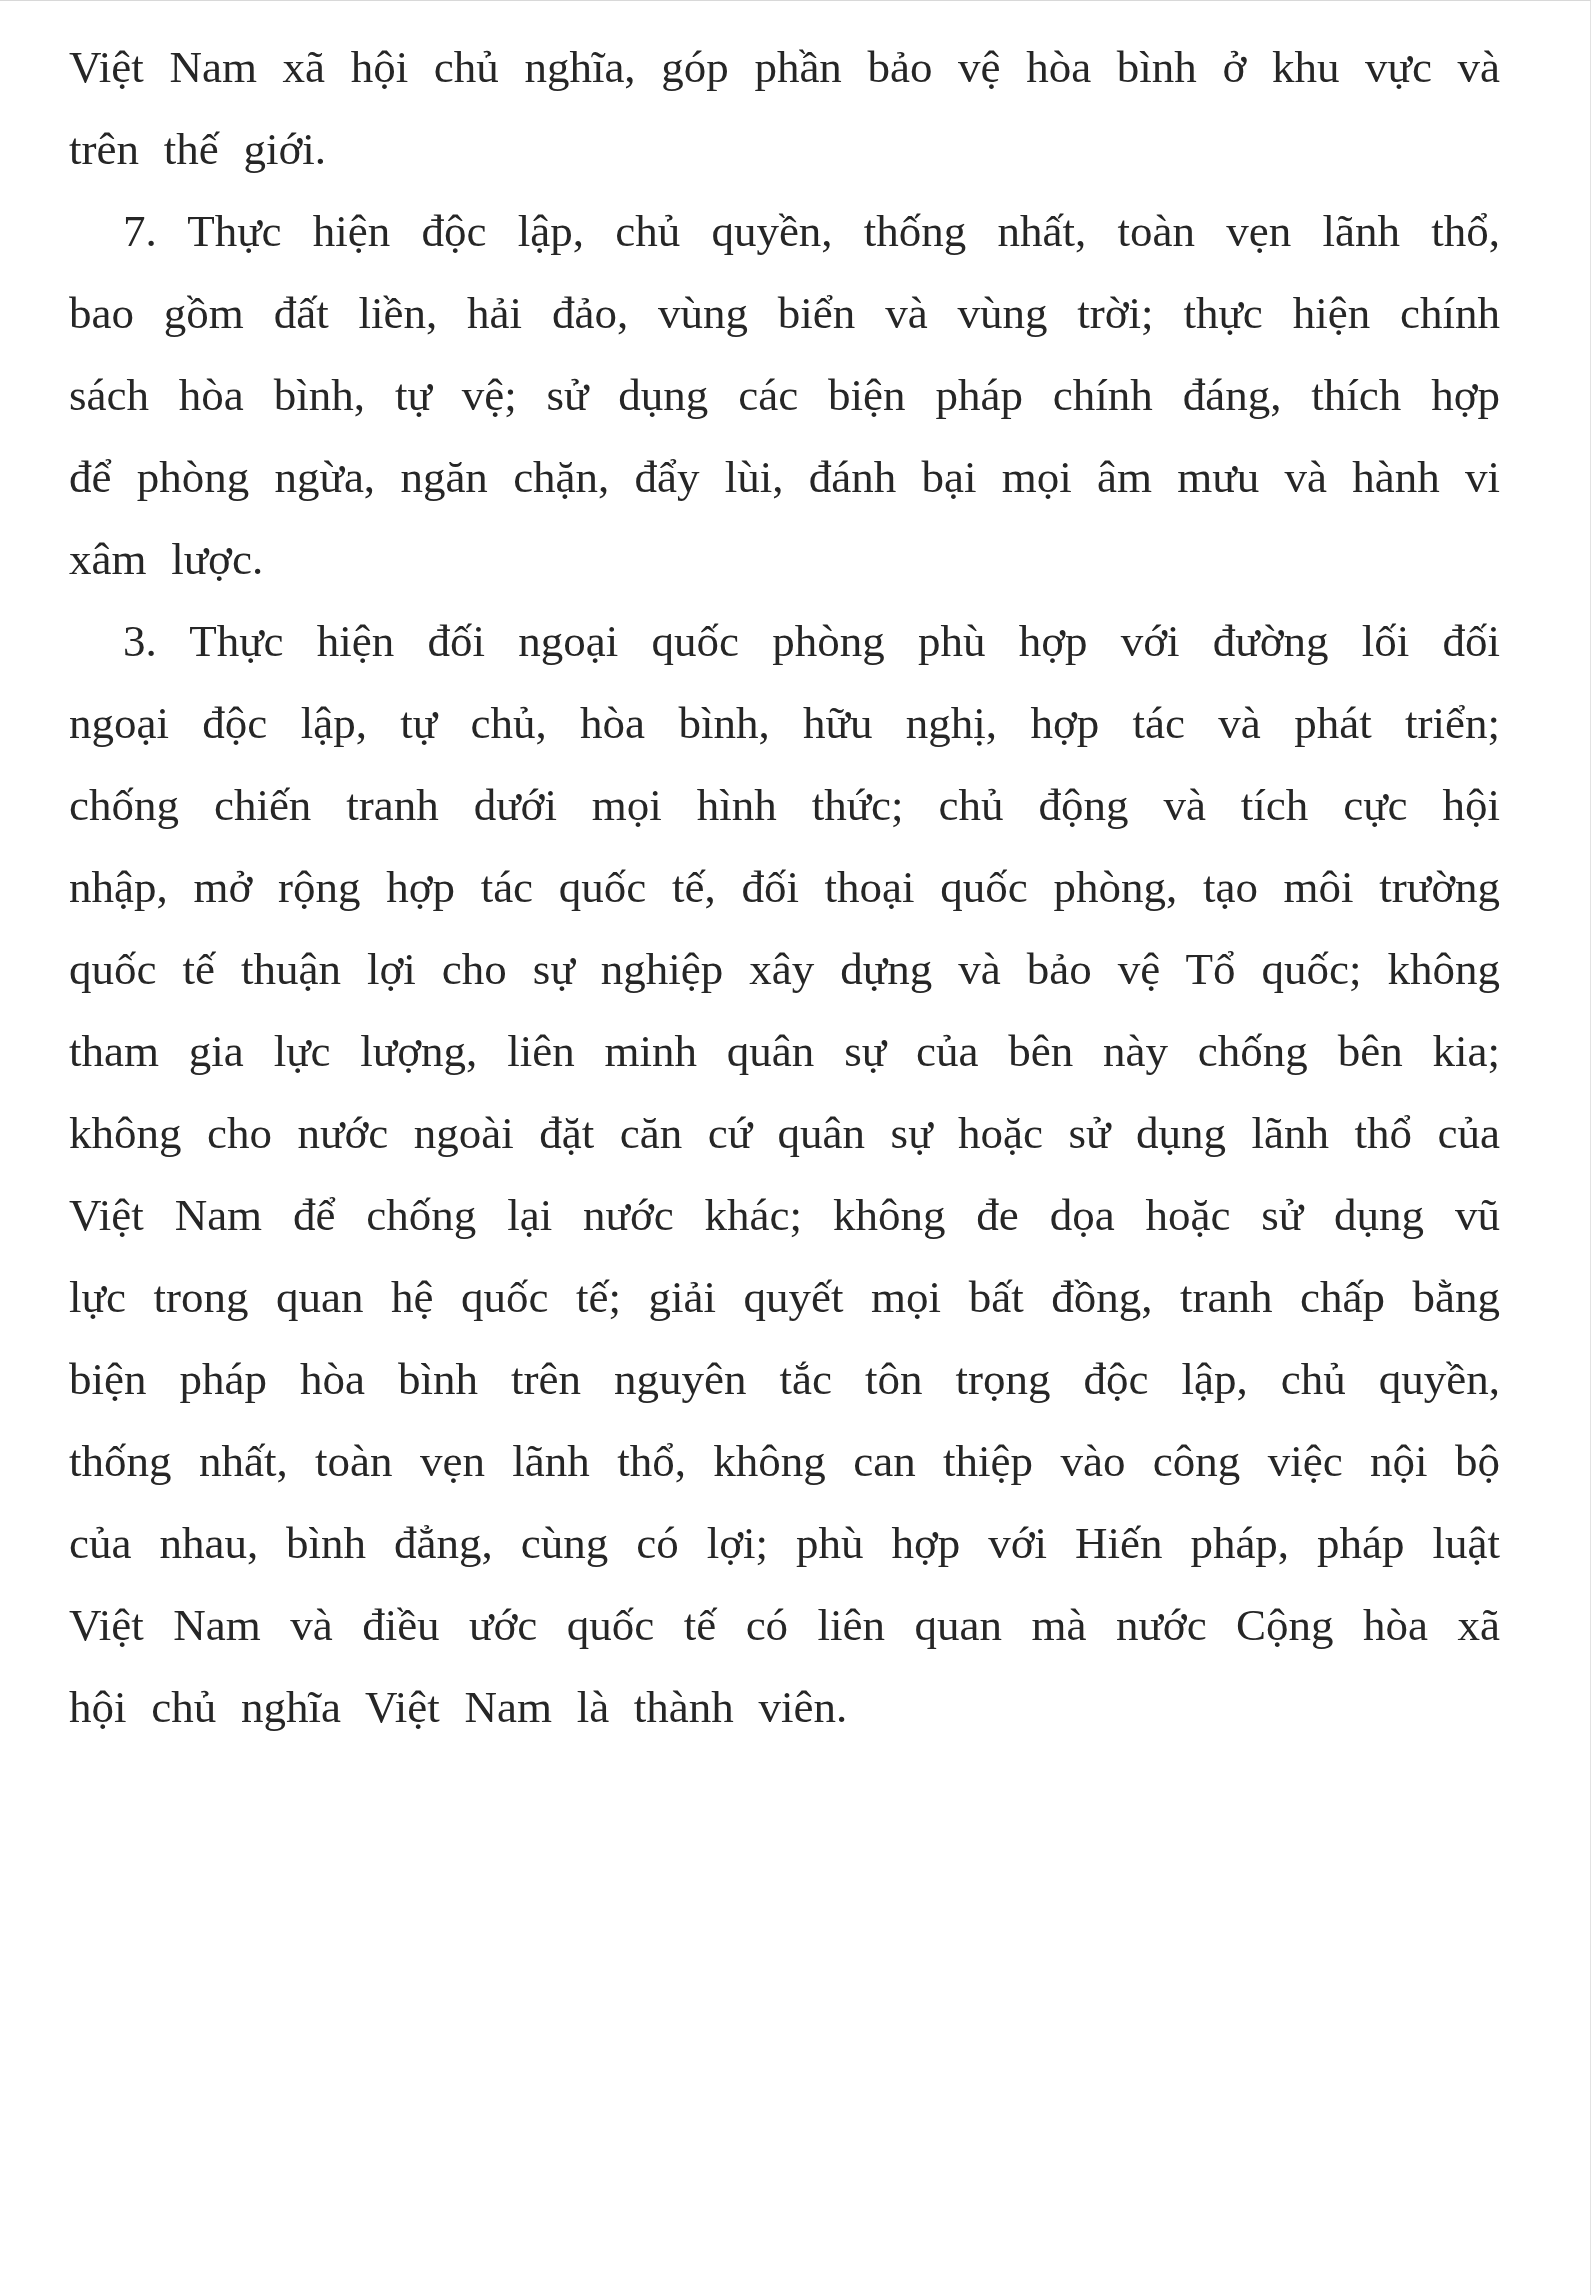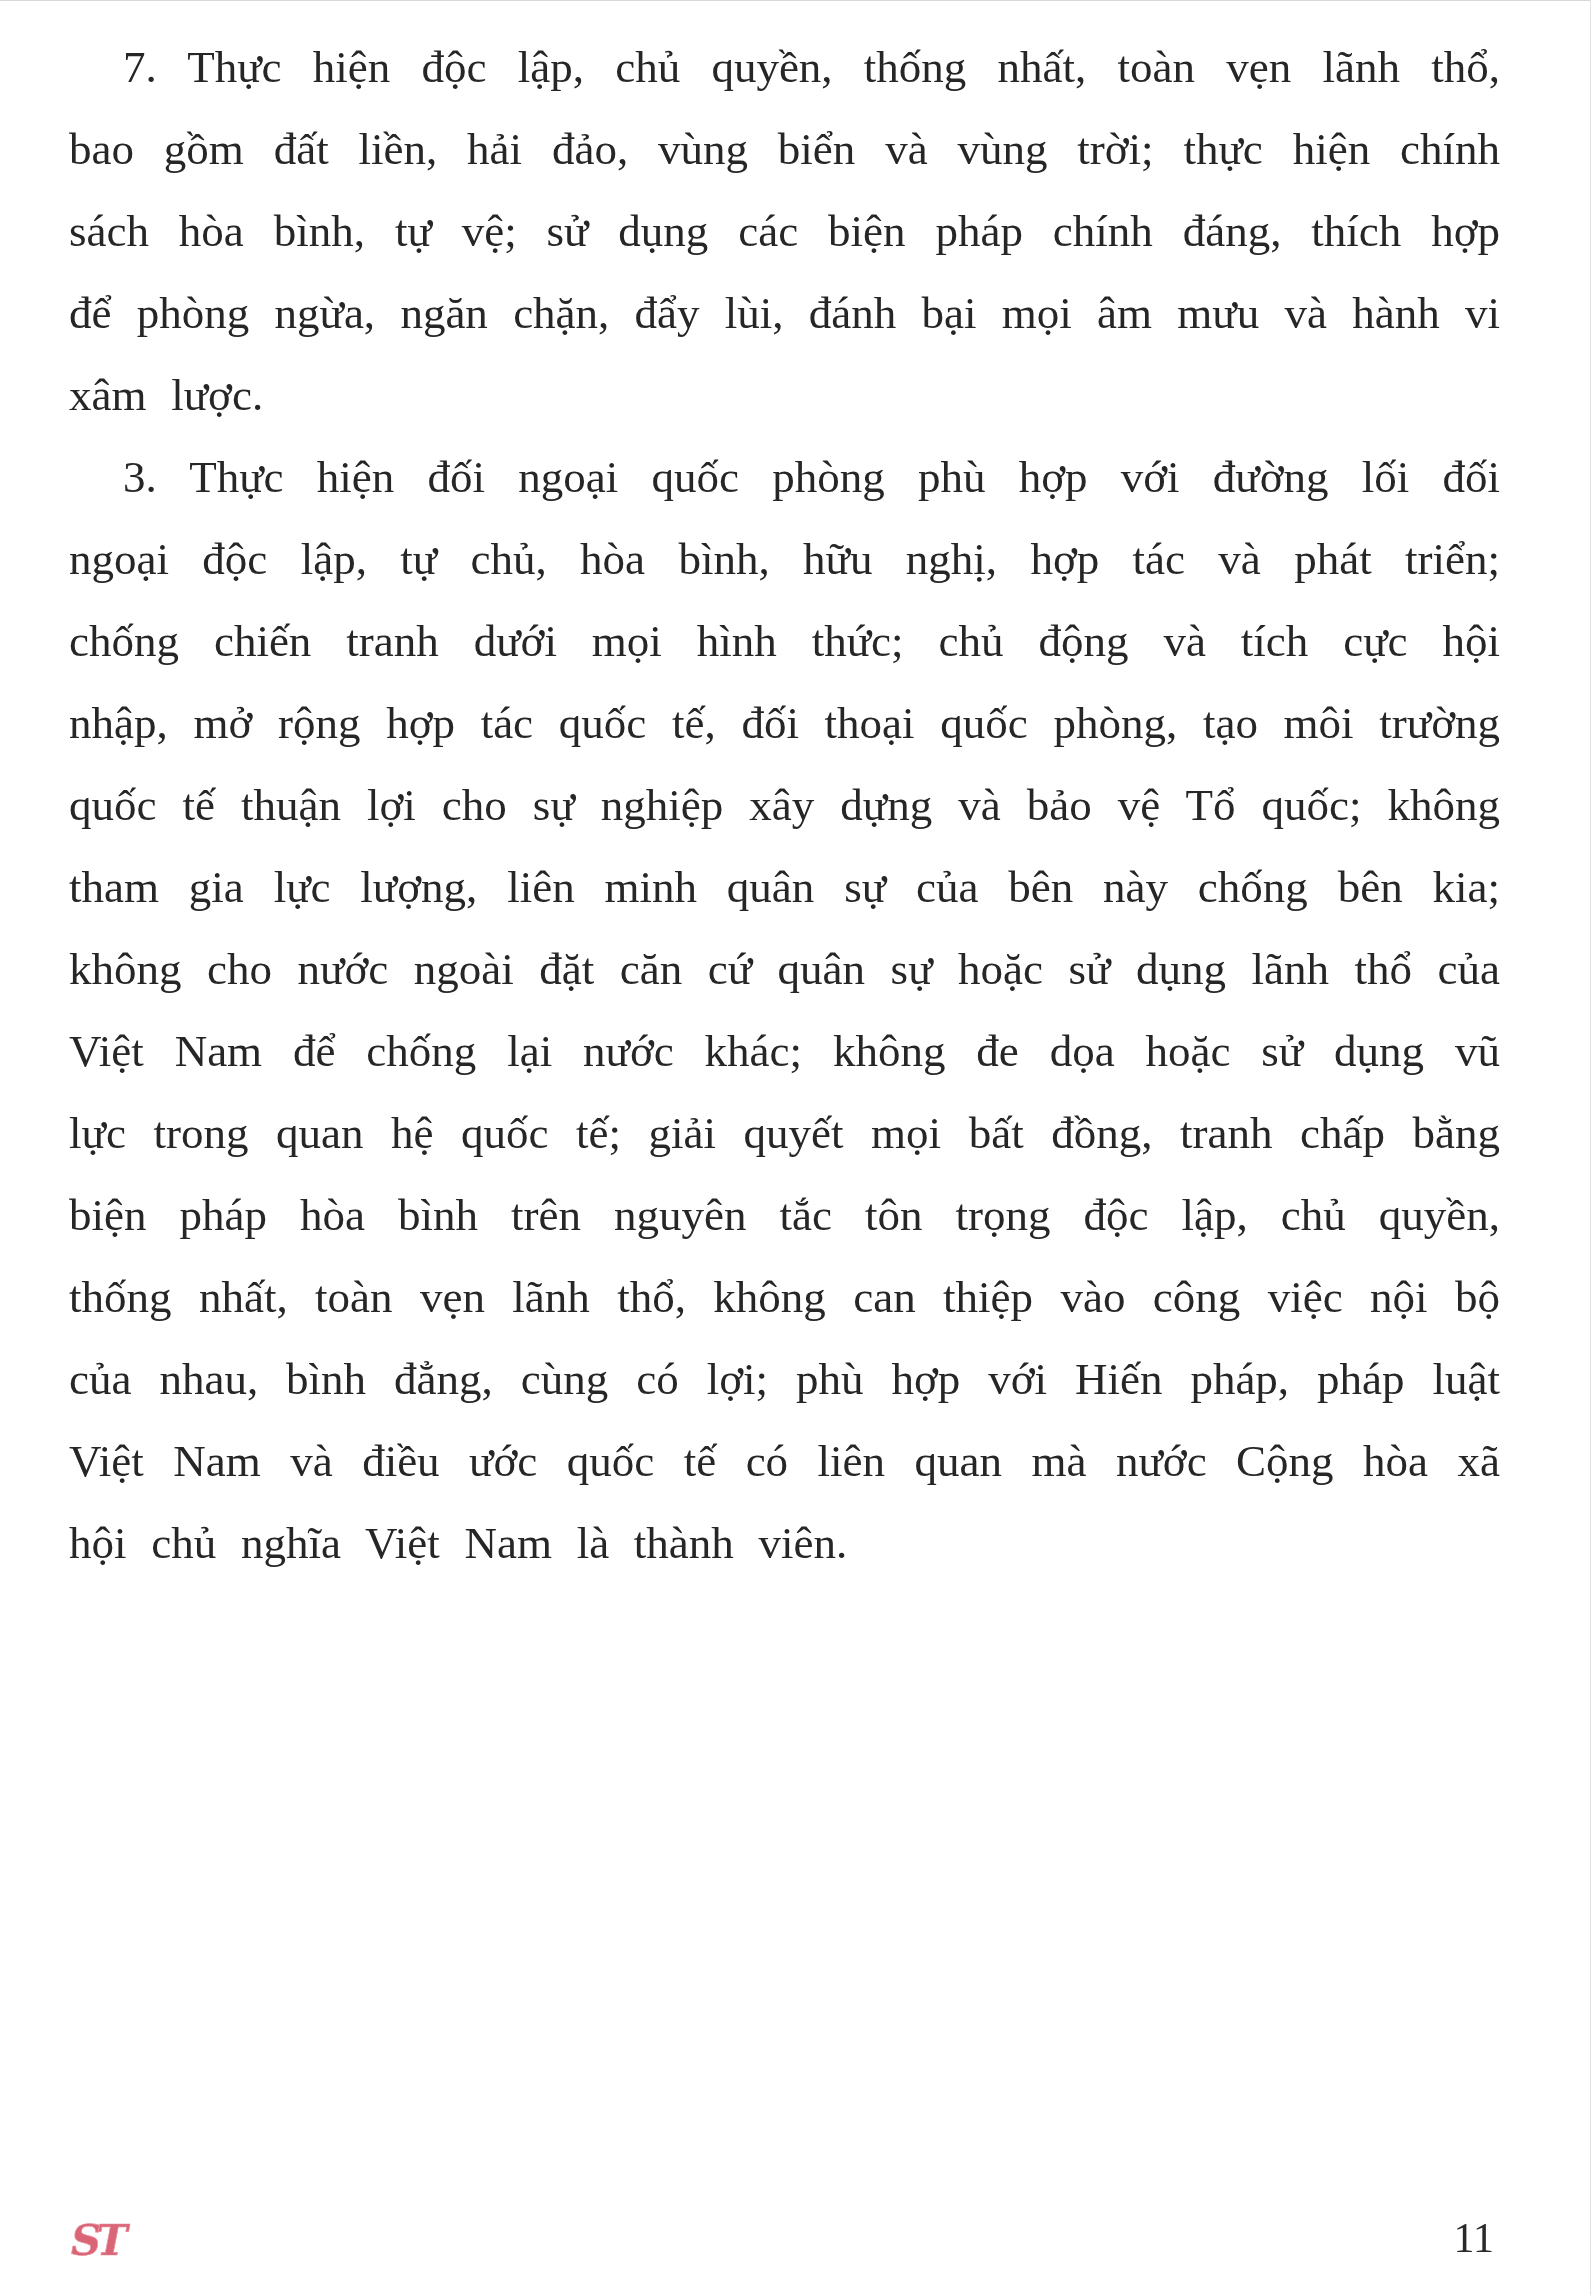--- a/index.html
+++ b/index.html
@@ -63,23 +63,20 @@
     font-size: 42px;
     color: #2a2a2a;
   }
 </style>
 </head>
 <body>
 
 <div class="page">
 
   <div class="text-block">
+    <p class="para continuation">Việt Nam xã hội chủ nghĩa, góp phần bảo vệ hòa bình ở khu vực và trên thế giới.</p>
     <p class="para">7. Thực hiện độc lập, chủ quyền, thống nhất, toàn vẹn lãnh thổ, bao gồm đất liền, hải đảo, vùng biển và vùng trời; thực hiện chính sách hòa bình, tự vệ; sử dụng các biện pháp chính đáng, thích hợp để phòng ngừa, ngăn chặn, đẩy lùi, đánh bại mọi âm mưu và hành vi xâm lược.</p>
     <p class="para">3. Thực hiện đối ngoại quốc phòng phù hợp với đường lối đối ngoại độc lập, tự chủ, hòa bình, hữu nghị, hợp tác và phát triển; chống chiến tranh dưới mọi hình thức; chủ động và tích cực hội nhập, mở rộng hợp tác quốc tế, đối thoại quốc phòng, tạo môi trường quốc tế thuận lợi cho sự nghiệp xây dựng và bảo vệ Tổ quốc; không tham gia lực lượng, liên minh quân sự của bên này chống bên kia; không cho nước ngoài đặt căn cứ quân sự hoặc sử dụng lãnh thổ của Việt Nam để chống lại nước khác; không đe dọa hoặc sử dụng vũ lực trong quan hệ quốc tế; giải quyết mọi bất đồng, tranh chấp bằng biện pháp hòa bình trên nguyên tắc tôn trọng độc lập, chủ quyền, thống nhất, toàn vẹn lãnh thổ, không can thiệp vào công việc nội bộ của nhau, bình đẳng, cùng có lợi; phù hợp với Hiến pháp, pháp luật Việt Nam và điều ước quốc tế có liên quan mà nước Cộng hòa xã hội chủ nghĩa Việt Nam là thành viên.</p>
   </div>
 
-  <div class="footer">
-    <span class="publisher-logo">ST</span>
-    <span class="page-number">11</span>
-  </div>
 
 </div>
 
 
 </body></html>

